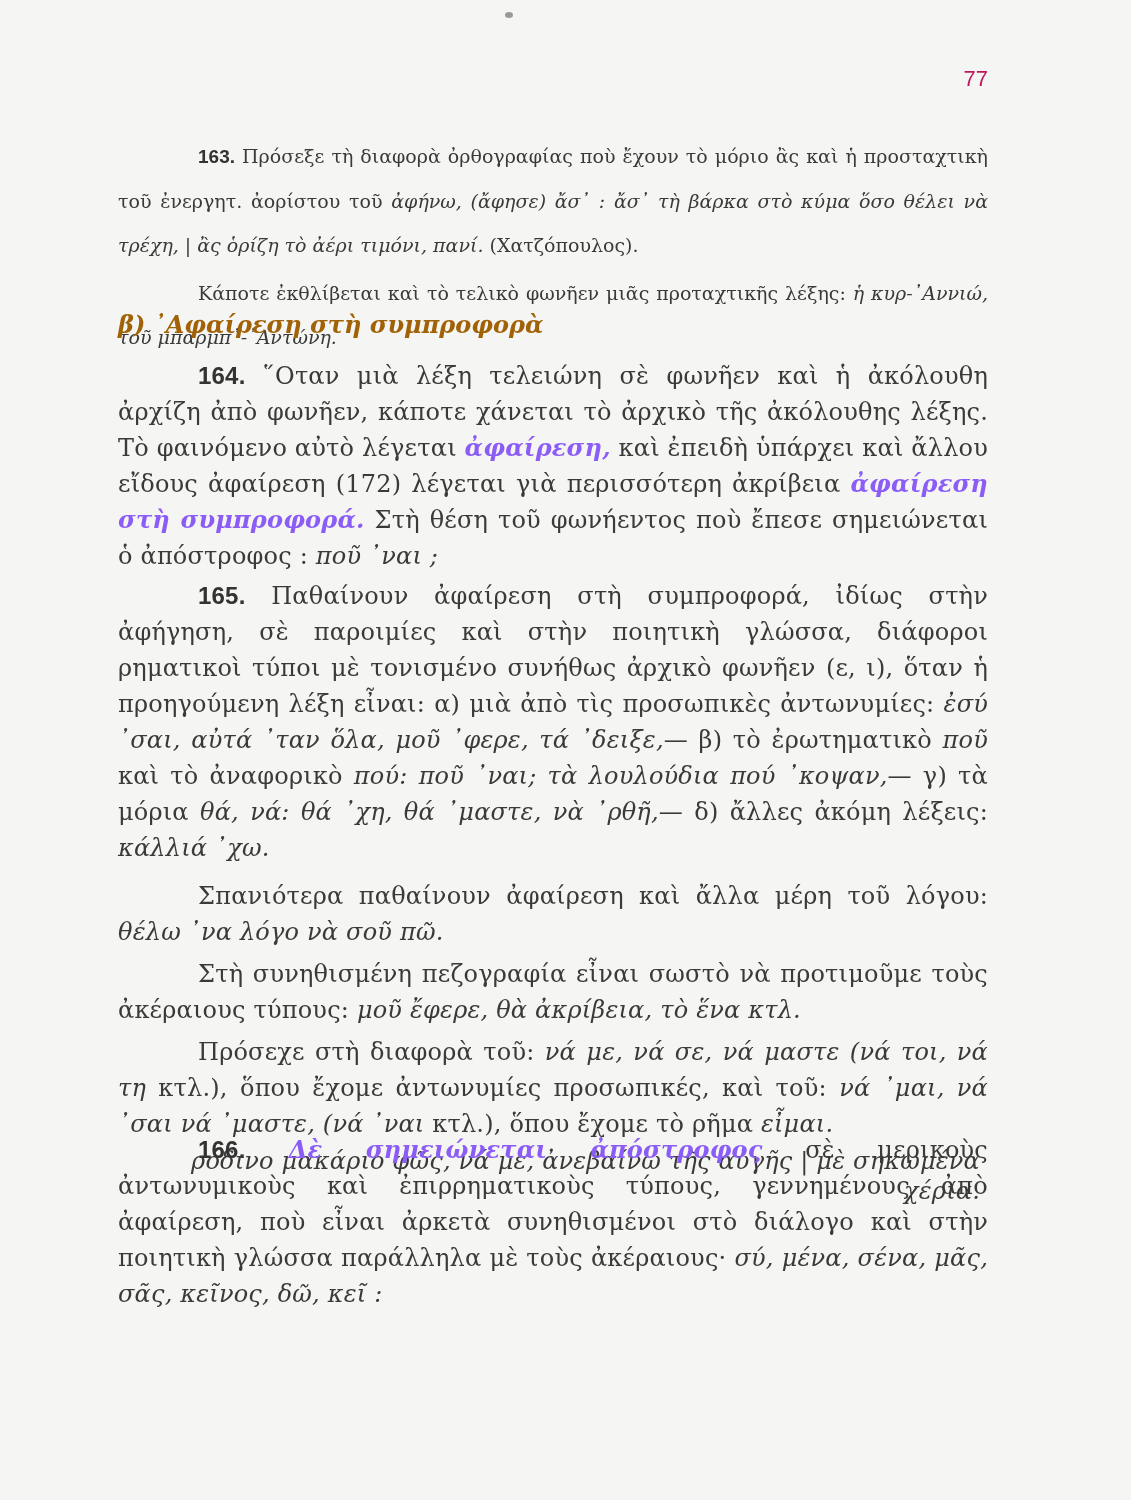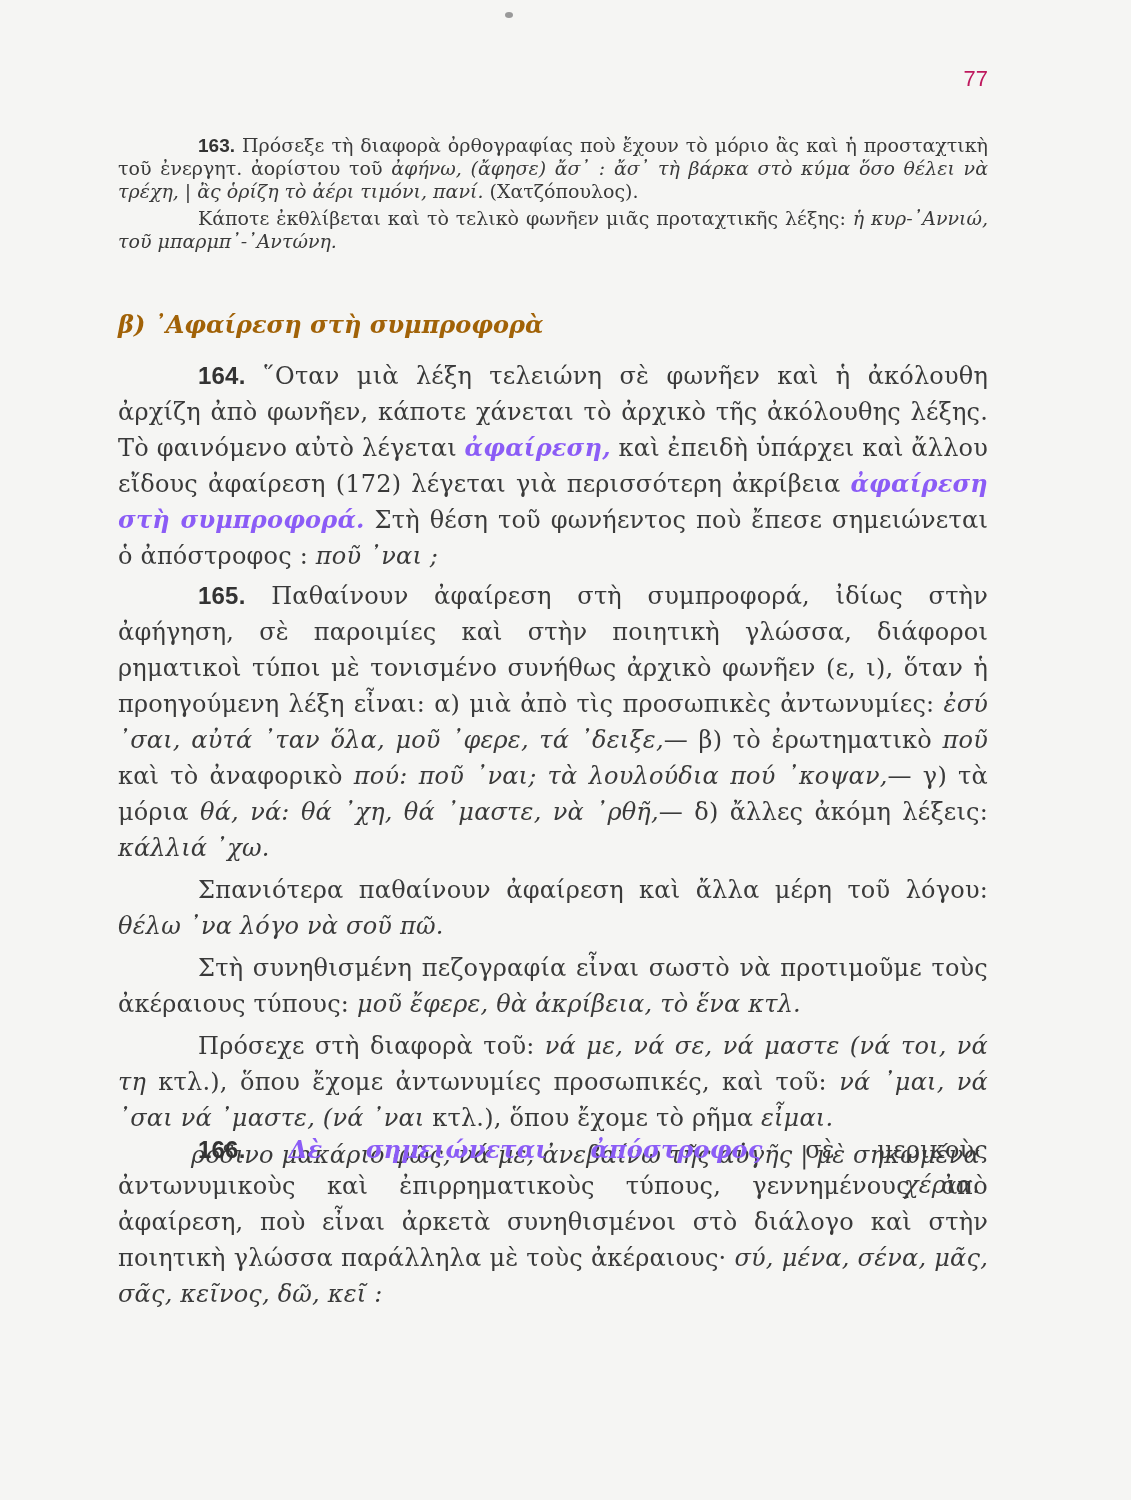--- a/index.html
+++ b/index.html
@@ -11,21 +11,21 @@
       position: relative;
       overflow: hidden;
     }
     .page { position: absolute; left: 118px; top: 0; width: 870px; }
     .running-head {
       position: absolute; top: 62px; left: 0; width: 870px;
       height: 40px; font-size: 21px;
     }
     .running-title { position: absolute; left: 0; right: 0; text-align: center; font-style: italic; top: 6px; }
     .page-number { position: absolute; right: 0; top: 4px; font-family: "Liberation Sans", sans-serif; font-size: 22px; color: #be185d; }
-    .small { font-size: 19px; line-height: 23px; text-align: justify; }
+    .small { font-size: 19px; line-height: 44px; text-align: justify; }
     .large { font-size: 24px; line-height: 36px; text-align: justify; letter-spacing: 0.2px; }
     p { margin: 0; }
     .indent { text-indent: 80px; }
     .num { font-family: "Liberation Sans", sans-serif; font-weight: bold; color: #333; }
     .bi { font-weight: bold; font-style: italic; color: #8b5cf6; }
     i { font-style: italic; }
     .heading {
       font-size: 24px; font-weight: bold; font-style: italic; color: #a16207;
       margin: 14px 0 22px 0;
     }
@@ -53,21 +53,21 @@
   <div class="block" style="top:296px;">
     <div class="heading">β) ᾿Αφαίρεση στὴ συμπροφορὰ</div>
   </div>
 
   <div class="block large" style="top:358px;">
     <p class="indent"><span class="num">164.</span><span> ῞Οταν μιὰ λέξη τελειώνη σὲ φωνῆεν καὶ ἡ ἀκόλουθη ἀρχίζη ἀπὸ φωνῆεν, κάποτε χάνεται τὸ ἀρχικὸ τῆς ἀκόλουθης λέξης. Τὸ φαινόμενο αὐτὸ λέγεται </span><span class="bi">ἀφαίρεση,</span><span> καὶ ἐπειδὴ ὑπάρχει καὶ ἄλλου εἴδους ἀφαίρεση (172) λέγεται γιὰ περισσότερη ἀκρίβεια </span><span class="bi">ἀφαίρεση στὴ συμπροφορά.</span><span> Στὴ θέση τοῦ φωνήεντος ποὺ ἔπεσε σημειώνεται ὁ ἀπόστροφος : </span><i>ποῦ ᾿ναι ;</i></p>
   </div>
 
   <div class="block large" style="top:578px;">
     <p class="indent"><span class="num">165.</span><span> Παθαίνουν ἀφαίρεση στὴ συμπροφορά, ἰδίως στὴν ἀφήγηση, σὲ παροιμίες καὶ στὴν ποιητικὴ γλώσσα, διάφοροι ρηματικοὶ τύποι μὲ τονισμένο συνήθως ἀρχικὸ φωνῆεν (ε, ι), ὅταν ἡ προηγούμενη λέξη εἶναι: α) μιὰ ἀπὸ τὶς προσωπικὲς ἀντωνυμίες: </span><i>ἐσύ ᾿σαι, αὐτά ᾿ταν ὅλα, μοῦ ᾿φερε, τά ᾿δειξε,</i><span>— β) τὸ ἐρωτηματικὸ </span><i>ποῦ</i><span> καὶ τὸ ἀναφορικὸ </span><i>πού: ποῦ ᾿ναι; τὰ λουλούδια πού ᾿κοψαν,</i><span>— γ) τὰ μόρια </span><i>θά, νά: θά ᾿χη, θά ᾿μαστε, νὰ ᾿ρθῆ,</i><span>— δ) ἄλλες ἀκόμη λέξεις: </span><i>κάλλιά ᾿χω.</i></p>
-    <p class="indent" style="margin-top:6px;"><span>Σπανιότερα παθαίνουν ἀφαίρεση καὶ ἄλλα μέρη τοῦ λόγου: </span><i>θέλω ᾿να λόγο νὰ σοῦ πῶ.</i></p>
+    <p class="indent" style="margin-top:12px;"><span>Σπανιότερα παθαίνουν ἀφαίρεση καὶ ἄλλα μέρη τοῦ λόγου: </span><i>θέλω ᾿να λόγο νὰ σοῦ πῶ.</i></p>
     <p class="indent" style="margin-top:6px;"><span>Στὴ συνηθισμένη πεζογραφία εἶναι σωστὸ νὰ προτιμοῦμε τοὺς ἀκέραιους τύπους: </span><i>μοῦ ἔφερε, θὰ ἀκρίβεια, τὸ ἕνα κτλ.</i></p>
     <p class="indent" style="margin-top:6px;"><span>Πρόσεχε στὴ διαφορὰ τοῦ: </span><i>νά με, νά σε, νά μαστε (νά τοι, νά τη</i><span> κτλ.), ὅπου ἔχομε ἀντωνυμίες προσωπικές, καὶ τοῦ: </span><i>νά ᾿μαι, νά ᾿σαι νά ᾿μαστε, (νά ᾿ναι</i><span> κτλ.), ὅπου ἔχομε τὸ ρῆμα </span><i>εἶμαι.</i></p>
     <p class="quote" style="margin-top:4px;">ρόδινο μακάριο φῶς, νά με, ἀνεβαίνω τῆς αὐγῆς | μὲ σηκωμένα χέρια.</p>
   </div>
 
   <div class="block large" style="top:1132px;">
     <p class="indent"><span class="num">166.</span><span class="bi"> Δὲ σημειώνεται ἀπόστροφος</span><span> σὲ μερικοὺς ἀντωνυμικοὺς καὶ ἐπιρρηματικοὺς τύπους, γεννημένους ἀπὸ ἀφαίρεση, ποὺ εἶναι ἀρκετὰ συνηθισμένοι στὸ διάλογο καὶ στὴν ποιητικὴ γλώσσα παράλληλα μὲ τοὺς ἀκέραιους· </span><i>σύ, μένα, σένα, μᾶς, σᾶς, κεῖνος, δῶ, κεῖ :</i></p>
   </div>
 
 </div>

